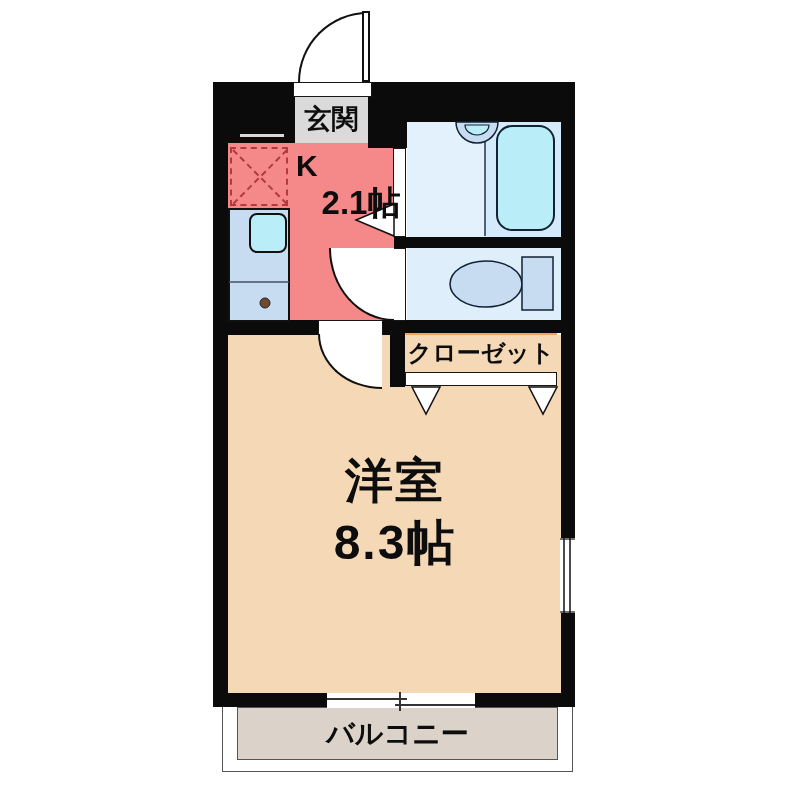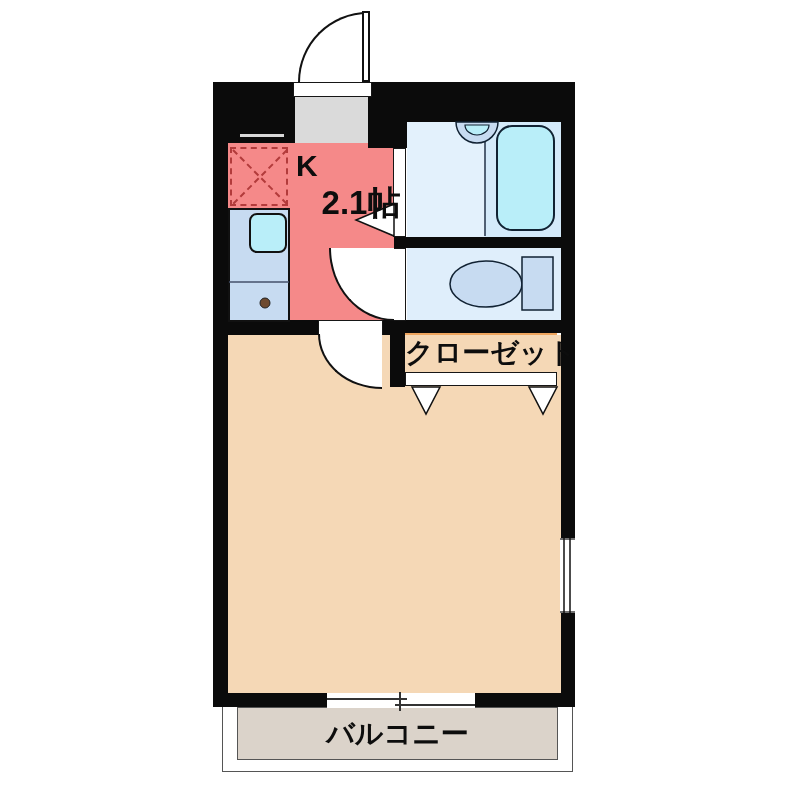--- a/index.html
+++ b/index.html
@@ -60,21 +60,21 @@
   
   .fridge-space{left:230px;top:147px;width:58px;height:59px;border:2px dashed #b23b3b;z-index:4;box-sizing:border-box;}
   .counter{left:228px;top:208px;width:62px;height:114px;background:#c7dbf1;border:2px solid #111;z-index:3;box-sizing:border-box;}
   .sink{left:249px;top:213px;width:38px;height:40px;background:#b9eef9;border:2px solid #111;border-radius:8px;z-index:4;box-sizing:border-box;}
 
   
   .lbl-genkan{left:295px;top:95px;width:73px;height:48px;line-height:48px;font-size:27px;}
   .lbl-kitchen{left:296px;top:147px;width:130px;text-align:left;font-size:30px;line-height:37px;}
   .lbl-kitchen .size{font-size:33px;text-align:center;}
   .lbl-main{left:270px;top:450px;width:250px;font-size:48px;line-height:62px;letter-spacing:2px;}
-  .lbl-closet{left:405px;top:333px;width:152px;height:51px;line-height:39px;font-size:28px;}
+  .lbl-closet{left:405px;top:333px;width:152px;height:51px;line-height:39px;font-size:24px;}
   .lbl-balcony{left:237px;top:707px;width:321px;height:53px;line-height:53px;font-size:28px;}
 </style>
 </head>
 <body>
 
 <div class="canvas">
 
   <div class="room kitchen"></div>
   <div class="room bath-left"></div>
   <div class="room bath-right"></div>
@@ -140,20 +140,25 @@
     <line x1="570" y1="538" x2="570" y2="613" stroke="#111" stroke-width="1.5"></line>
     <line x1="560" y1="539" x2="575" y2="539" stroke="#111" stroke-width="1.2"></line>
     <line x1="560" y1="612" x2="575" y2="612" stroke="#111" stroke-width="1.2"></line>
 
     <rect x="327" y="693" width="148" height="15" fill="#ffffff"></rect>
     <line x1="327" y1="699" x2="407" y2="699" stroke="#333" stroke-width="2"></line>
     <line x1="395" y1="705" x2="475" y2="705" stroke="#333" stroke-width="2"></line>
     <line x1="400" y1="692" x2="400" y2="711" stroke="#333" stroke-width="2"></line>
   </svg>
 
+  <div class="label lbl-genkan">玄関</div>
   <div class="label lbl-kitchen">
     <div>K</div>
     <div class="size">2.1帖</div>
+  </div>
+  <div class="label lbl-main">
+    <div>洋室</div>
+    <div>8.3帖</div>
   </div>
   <div class="label lbl-closet">クローゼット</div>
   <div class="label lbl-balcony">バルコニー</div>
 
 </div>
 
 </body></html>

